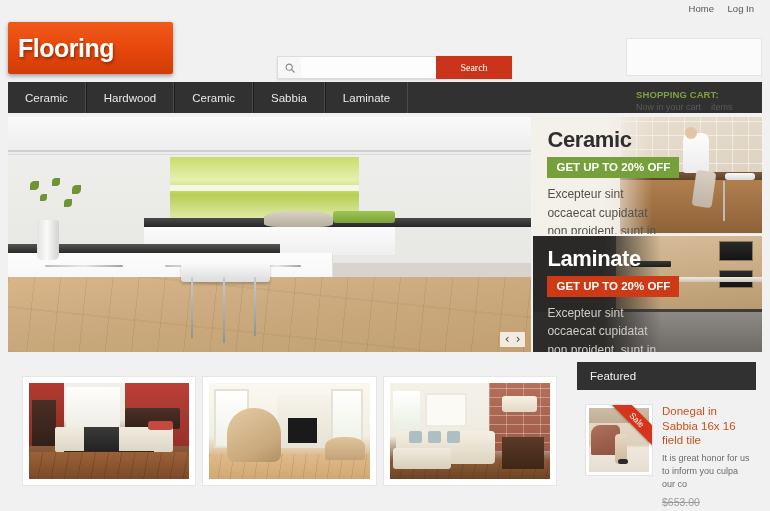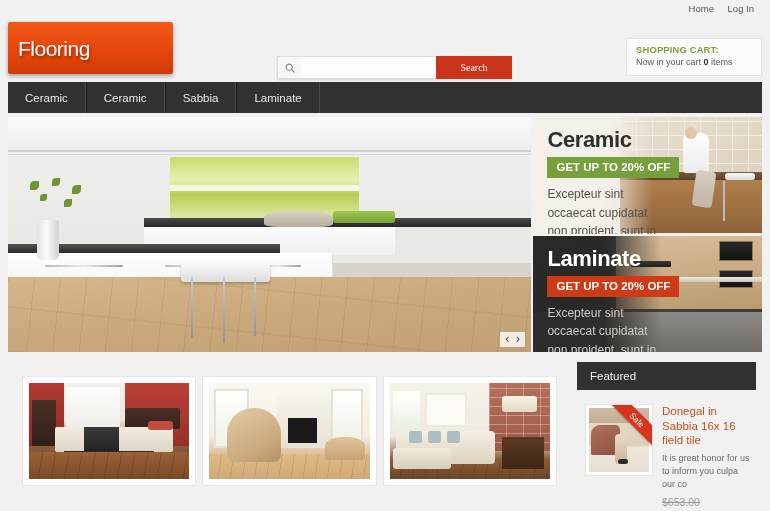--- a/index.html
+++ b/index.html
@@ -44,22 +44,22 @@
     height: 52px;
     background: linear-gradient(180deg, #f05a19 0%, #e8490d 45%, #d23c06 100%);
     border-radius: 2px;
     box-shadow: 0 2px 4px rgba(0,0,0,0.35);
     display: flex;
     align-items: center;
     padding-left: 10px;
   }
   .logo-text {
     color: #fff;
-    font-size: 21px;
-    font-weight: normal;
+    font-size: 25px;
+    font-weight: bold;
     letter-spacing: -0.5px;
     text-shadow: 1px 2px 3px rgba(0,0,0,0.35);
     line-height: 1;
   }
 
   .searchwrap {
     position: absolute;
     left: 277px;
     top: 40px;
     display: flex;
@@ -106,20 +106,21 @@
     height: 38px;
     background: #fbfbfb;
     border: 1px solid #e4e4e4;
     padding: 5px 0 0 9px;
   }
   .cart-title {
     color: #7fa23c;
     font-size: 9.5px;
     font-weight: bold;
     letter-spacing: 0.1px;
+    margin-top: 45px;
   }
   .cart-sub {
     font-size: 9px;
     color: #5a5a5a;
     margin-top: 2px;
   }
   .cart-sub b { color: #333; font-weight: bold; }
 
   
   .nav {
@@ -475,20 +476,21 @@
 
   <div class="cart">
     <div class="cart-title">SHOPPING CART:</div>
     <div class="cart-sub"><span>Now in your cart </span><b>0</b><span> items</span></div>
   </div>
 
 </div>
 
 <div class="nav">
   <div class="nav-item">Ceramic</div>
+  <div class="nav-item">Hardwood</div>
   <div class="nav-item">Ceramic</div>
   <div class="nav-item">Sabbia</div>
   <div class="nav-item">Laminate</div>
 </div>
 
 <div class="hero-row">
 
   <div class="hero">
     <div class="k-wall"></div>
     <div class="k-upper"></div>

